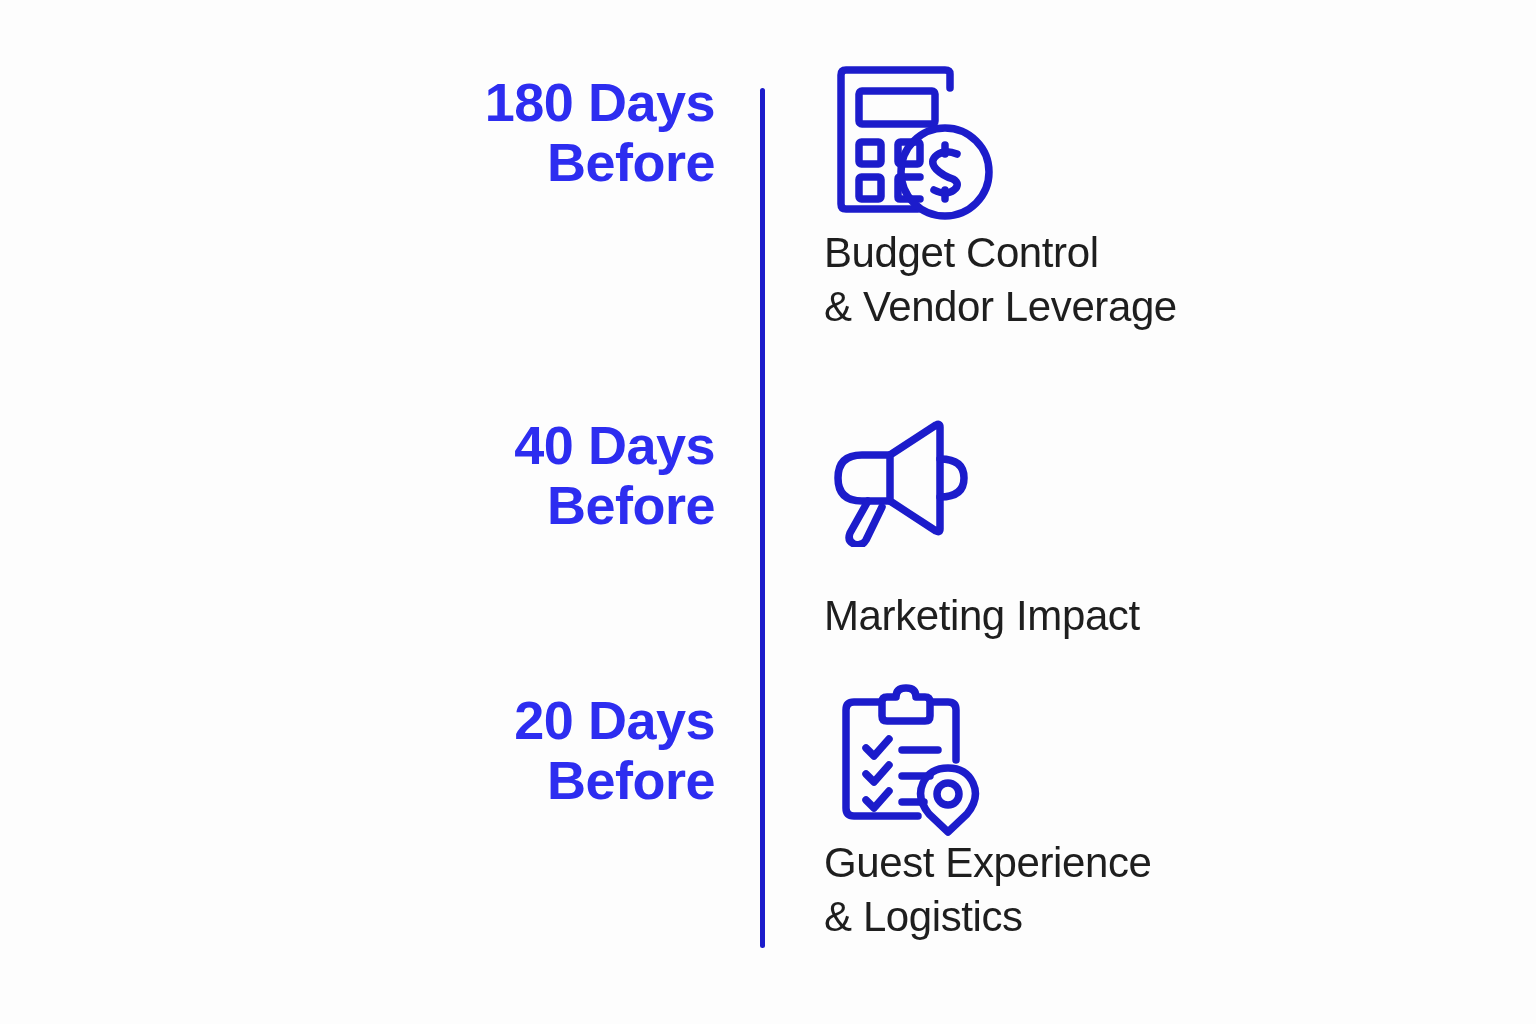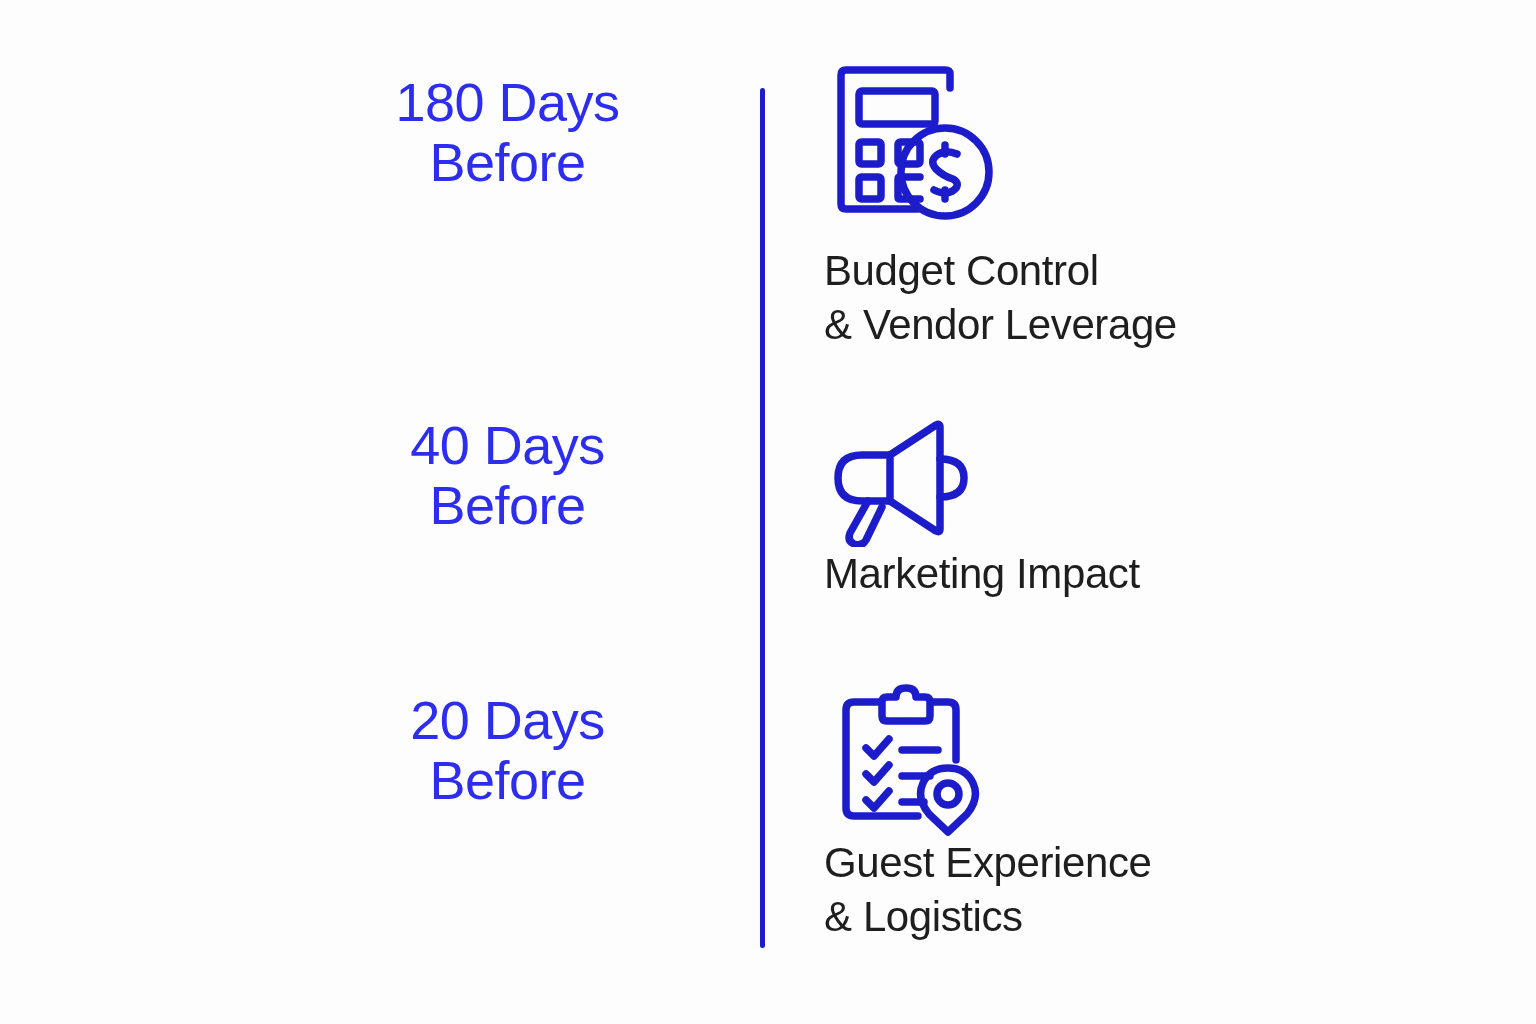--- a/index.html
+++ b/index.html
@@ -45,24 +45,24 @@
   .tl-row.r0 { top:72px; }
   .tl-row.r1 { top:415px; }
   .tl-row.r2 { top:690px; }
 
   
   .tl-when {
     position:absolute;
     left:300px;
     top:0;
     width:415px;
-    text-align:center;
+    text-align:right;
     color:#2d2df0;
     font-size:54px;
-    font-weight:normal;
+    font-weight:bold;
     line-height:1.12;
     letter-spacing:-0.5px;
   }
   .tl-when .wk-line { display:block; white-space:nowrap; }
 
   
   .tl-content {
     position:absolute;
     left:824px;
     top:0;
@@ -78,24 +78,24 @@
   .tl-caption {
     color:#1e1e1e;
     font-size:42px;
     line-height:1.28;
     letter-spacing:-0.4px;
     white-space:pre-line;
   }
 
   
   .r0 .tl-icon   { margin-top:-6px; }
-  .r0 .tl-caption{ margin-top:18px; }
+  .r0 .tl-caption{ }
 
   .r1 .tl-icon   { margin-top:2px; margin-left:8px; }
-  .r1 .tl-caption{ }
+  .r1 .tl-caption{ margin-top:42px; }
 
   .r2 .tl-icon   { margin-top:-6px; margin-left:8px; }
   .r2 .tl-caption{ }
 </style>
 </head>
 <body>
 
 <div id="infographic">
 
   <div class="timeline-axis"></div>

